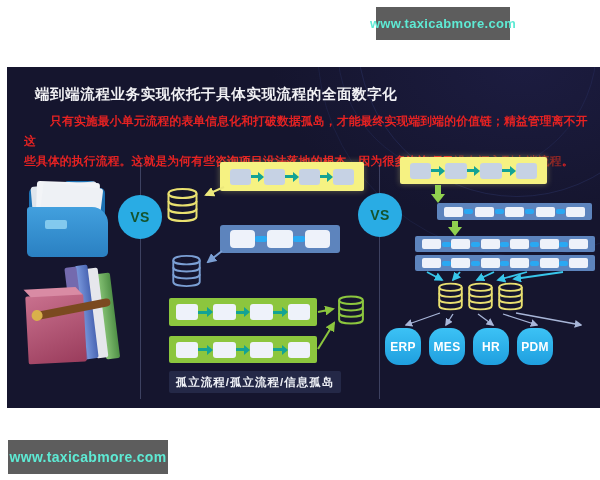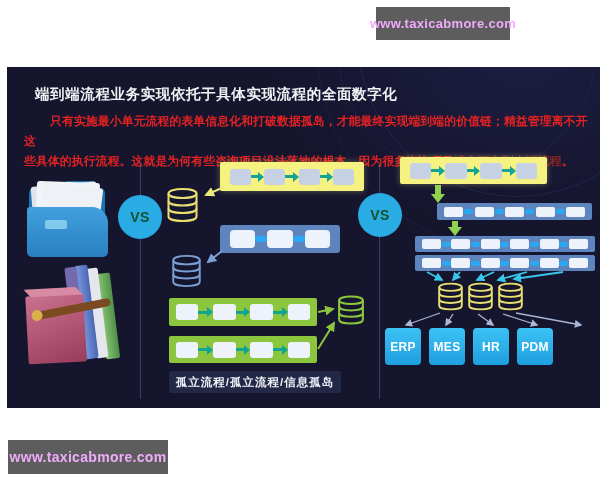--- a/index.html
+++ b/index.html
@@ -1,18 +1,18 @@
 <!DOCTYPE html>
 <html><head>
 <meta charset="utf-8">
 <style>
   * { margin:0; padding:0; box-sizing:border-box; }
   html,body { width:600px; height:480px; background:#ffffff; font-family:"Liberation Sans","DejaVu Sans",sans-serif; position:relative; overflow:hidden; }
 
-  .wm { position:absolute; background:#5d5d5d; color:#f0abfc; display:flex; align-items:center; justify-content:center; font-weight:bold; letter-spacing:.3px; }
+  .wm { position:absolute; background:#5d5d5d; color:#5eead4; display:flex; align-items:center; justify-content:center; font-weight:bold; letter-spacing:.3px; }
   .wm-top { left:376px; top:7px; width:134px; height:33px; font-size:13px; }
   .wm-bottom { left:8px; top:440px; width:160px; height:34px; font-size:14px; }
 
   .slide { position:absolute; left:0; top:67px; width:600px; height:341px;
     background: radial-gradient(420px 260px at 86% 0%, #1c1c40 0%, rgba(20,20,45,0) 60%), #15152e;
     overflow:hidden;margin-left:7px; }
   .swirl { position:absolute; border-radius:50%; pointer-events:none; }
   .sw1 { width:320px; height:320px; right:-70px; top:-190px; border:1px solid rgba(90,120,230,.14); }
   .sw2 { width:420px; height:420px; right:-130px; top:-230px; border:1px solid rgba(90,120,230,.09); }
   .sw3 { width:260px; height:260px; right:10px; top:-150px; border:1px solid rgba(90,120,230,.10); }
@@ -45,21 +45,21 @@
   .bbar-m .cdash { width:13px; height:6px; }
   .bbar-r .cdash { width:9px; height:5px; }
 
   .gdown { position:absolute; width:6px; background:#90d14f; }
   .gdown::after { content:""; position:absolute; left:50%; transform:translateX(-50%); bottom:-8px; border-top:9px solid #90d14f; border-left:7px solid transparent; border-right:7px solid transparent; }
 
   .dbrow { position:absolute; display:flex; }
   .dbrow svg { margin-right:-3px; }
 
   .sysrow { position:absolute; display:flex; gap:8px; }
-  .sysbox { width:36px; height:37px; border-radius:4px; background:linear-gradient(180deg,#3cc2f5,#1f9fdf); color:#fff; font-size:12px; font-weight:bold; display:flex; align-items:center; justify-content:center; letter-spacing:.3px; }
+  .sysbox { width:36px; height:37px; border-radius:14px; background:linear-gradient(180deg,#3cc2f5,#1f9fdf); color:#fff; font-size:12px; font-weight:bold; display:flex; align-items:center; justify-content:center; letter-spacing:.3px; }
 
   
   .folder { position:absolute; left:20px; top:112px; width:84px; height:78px; }
   .f-back { position:absolute; left:2px; top:9px; width:76px; height:64px; background:#1d72b4; border-radius:5px; }
   .f-back::before { content:""; position:absolute; top:-7px; right:10px; width:30px; height:10px; background:#1d72b4; border-radius:3px 3px 0 0; }
   .f-p1,.f-p2,.f-p3 { position:absolute; background:#f2f4f7; border-radius:3px; }
   .f-p1 { left:6px; top:5px; width:66px; height:60px; transform:rotate(-5deg); background:#dfe5ec; }
   .f-p2 { left:9px; top:3px; width:63px; height:60px; transform:rotate(2deg); }
   .f-p3 { left:13px; top:6px; width:60px; height:58px; transform:rotate(7deg); background:#eef1f5; }
   .f-front { position:absolute; left:0; bottom:0; width:81px; height:50px; background:linear-gradient(180deg,#42a0de,#2a80c2); border-radius:3px 16px 5px 5px; }

